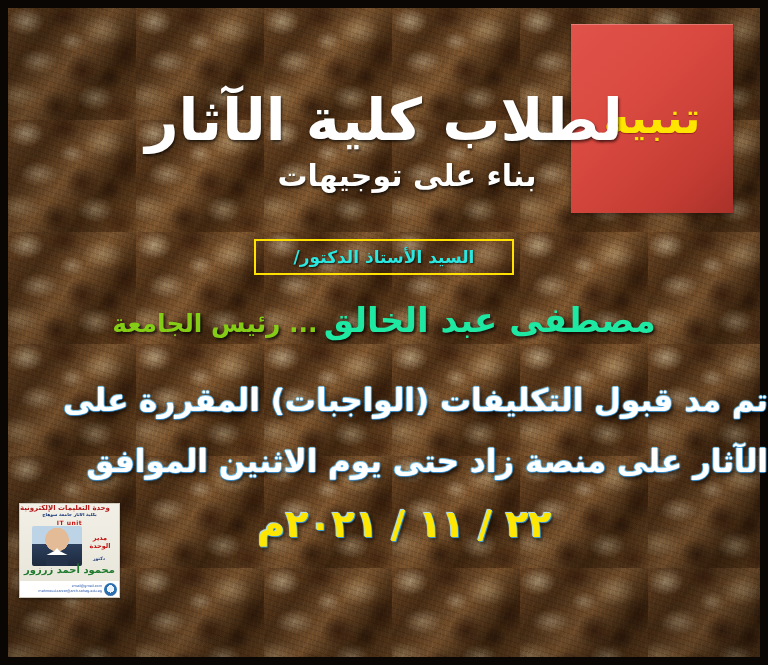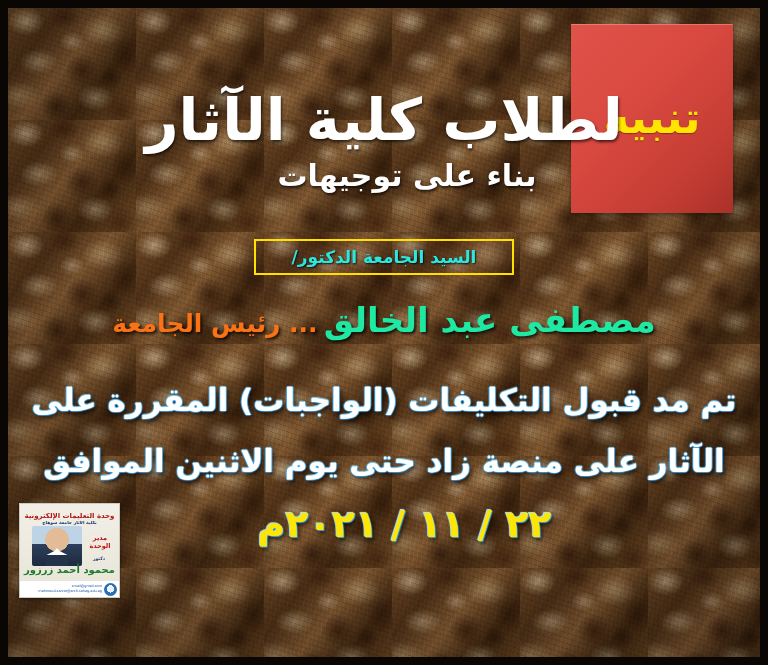--- a/index.html
+++ b/index.html
@@ -158,31 +158,31 @@
     font-family: "DejaVu Sans", sans-serif;
     font-weight: bold;
     white-space: nowrap;
   }
   .name-green {
     color: #1fe8a2;
     font-size: 34px;
     text-shadow: 2px 2px 3px rgba(0,0,0,.75);
   }
   .name-white {
-    color: #f97316;
+    color: #84cc16;
     font-size: 25px;
     text-shadow: 2px 2px 3px rgba(0,0,0,.75);
     margin-inline-start: 6px;
   }
 
   
   .body-line {
     position: absolute;
     left: 0; right: 0;
-    text-align: center;
+    text-align: right;
     font-family: "DejaVu Sans", sans-serif;
     font-weight: bold;
     font-size: 31px;
     color: #ffffff;
     letter-spacing: 1px;
     text-shadow:
       0 0 1px #7fd8ff,
       1px 0 1px #4aa8e8,
       -1px 0 1px #4aa8e8,
       0 1px 1px #2f7fc4,
@@ -221,23 +221,23 @@
     background: linear-gradient(180deg, #f2efe6 0%, #eceadf 55%, #e6e4d6 100%);
     border: 1px solid #cfcabb;
     overflow: hidden;
     font-family: "DejaVu Sans", sans-serif;
     box-shadow: 0 1px 3px rgba(0,0,0,.55);
   }
   .badge-title {
     color: #b01818;
     font-weight: bold;
     font-size: 7px;
-    text-align: center;
+    text-align: left;
     line-height: 1.1;
-    margin-top: 9px;
+    margin-top: 1px;
     white-space: nowrap;
     overflow: hidden;
   }
   .badge-sub {
     color: #1a3a78;
     font-weight: bold;
     font-size: 4.5px;
     text-align: center;
     line-height: 1.1;
     white-space: nowrap;
@@ -350,21 +350,21 @@
   <div class="content">
 
     <div class="alert-box">
       <div class="alert-line">تنبيه</div>
     </div>
 
     <div class="title-kufic">لطلاب كلية الآثار</div>
     <div class="subtitle">بناء على توجيهات</div>
 
     <div class="doctor-frame">
-      <span>السيد الجامعة الدكتور/</span>
+      <span>السيد الأستاذ الدكتور/</span>
     </div>
 
     <div class="name-row">
       <span class="name-green">مصطفى عبد الخالق</span><span class="name-white">... رئيس الجامعة</span>
     </div>
 
     <div class="body-line body-line-1">تم مد قبول التكليفات (الواجبات) المقررة على</div>
     <div class="body-line body-line-2">الآثار على منصة زاد حتى يوم الاثنين الموافق</div>
 
     <div class="date-line">٢٢ / ١١ / ٢٠٢١م</div>

